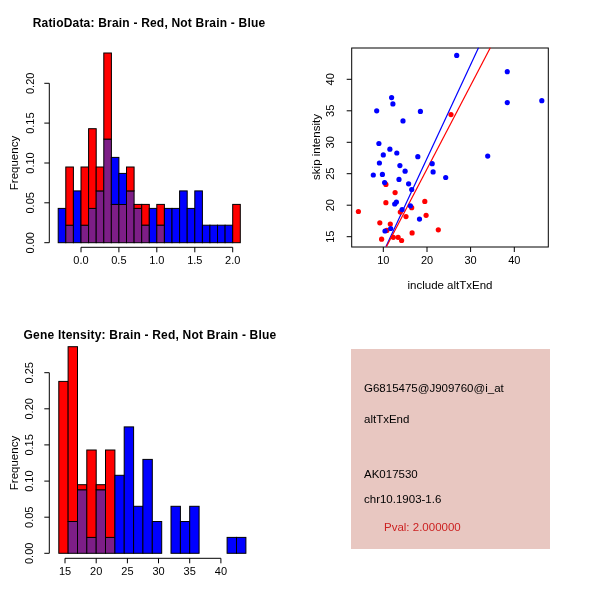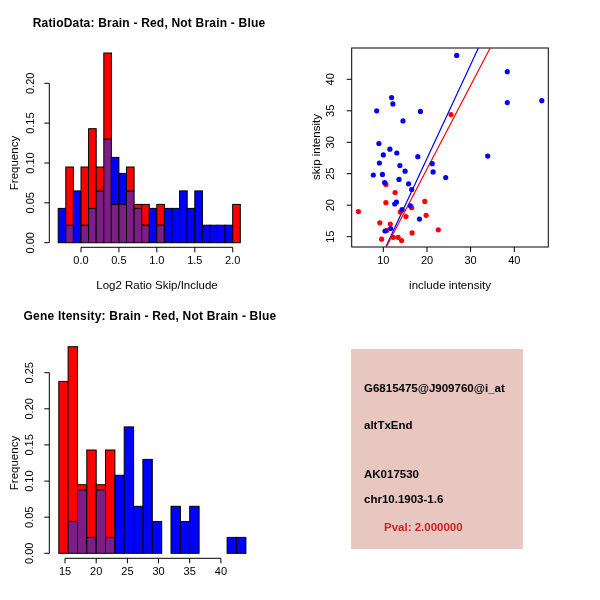--- a/index.html
+++ b/index.html
@@ -4,21 +4,21 @@
 <style>
   html,body{margin:0;padding:0;background:#888;}
   .canvas{position:relative;width:600px;height:600px;background:#FFFFFF;overflow:hidden;
           font-family:"Liberation Sans",sans-serif;}
   #plot-svg{position:absolute;left:0;top:0;}
   .chart-title{position:absolute;transform:translateX(-50%);font-weight:bold;font-size:12px;
                color:#000;white-space:nowrap;letter-spacing:0.2px;}
   .axis-label-x{position:absolute;transform:translateX(-50%);font-size:11.5px;color:#000;white-space:nowrap;}
   .axis-label-y{position:absolute;transform:translate(-50%,-50%) rotate(-90deg);font-size:11.5px;
                 color:#000;white-space:nowrap;}
-  .info-panel{position:absolute;left:351px;top:349px;width:172px;height:200px;font-weight:bold;}
+  .info-panel{position:absolute;left:351px;top:349px;width:199px;height:200px;}
   .info-line{position:absolute;left:13px;font-size:11.5px;color:#000;white-space:nowrap;}
   svg text{font-family:"Liberation Sans",sans-serif;font-size:11px;fill:#000;}
 </style>
 </head>
 <body>
 
 <div class="canvas">
 
   <svg id="plot-svg" width="600" height="600" viewBox="0 0 600 600">
       <g>
@@ -204,30 +204,29 @@
         <text x="158.5" y="575" text-anchor="middle">30</text>
         <line x1="189.7" y1="558.3" x2="189.7" y2="563.3" stroke="#000" stroke-width="1"></line>
         <text x="189.7" y="575" text-anchor="middle">35</text>
         <line x1="220.9" y1="558.3" x2="220.9" y2="563.3" stroke="#000" stroke-width="1"></line>
         <text x="220.9" y="575" text-anchor="middle">40</text>
       </g>
     </svg>
 
   <div class="chart-title" style="left:149px;top:16px;">RatioData: Brain - Red, Not Brain - Blue</div>
   <div class="axis-label-y" style="left:14px;top:163px;">Frequency</div>
-  <div class="axis-label-x" style="left:157px;top:279px;">Log2 Ratio Skip/Include</div>
 
   <div class="axis-label-y" style="left:316px;top:147px;">skip intensity</div>
-  <div class="axis-label-x" style="left:450px;top:279px;">include intensity</div>
-
-  <div class="chart-title" style="left:150px;top:309px;">Gene Itensity: Brain - Red, Not Brain - Blue</div>
+  <div class="axis-label-x" style="left:450px;top:279px;">include altTxEnd</div>
+
+  <div class="chart-title" style="left:150px;top:328px;">Gene Itensity: Brain - Red, Not Brain - Blue</div>
   <div class="axis-label-y" style="left:14px;top:463px;">Frequency</div>
   <div class="axis-label-x" style="left:143px;top:616px;">Intensity</div>
 
   <div class="info-panel" id="info-panel" style="background: rgb(232, 199, 193);">
     <div class="info-line" style="top:382px;top:33px;">G6815475@J909760@i_at</div>
-    <div class="info-line" style="top:70px;">altTxEnd</div>
+    <div class="info-line" style="top:64px;">altTxEnd</div>
     <div class="info-line" style="top:119px;">AK017530</div>
     <div class="info-line" style="top:144px;">chr10.1903-1.6</div>
     <div class="info-line" id="pval-line" style="top: 172px; color: rgb(204, 34, 34); margin-left: 20px;">Pval: 2.000000</div>
   </div>
 
 </div>
 
 </body></html>

